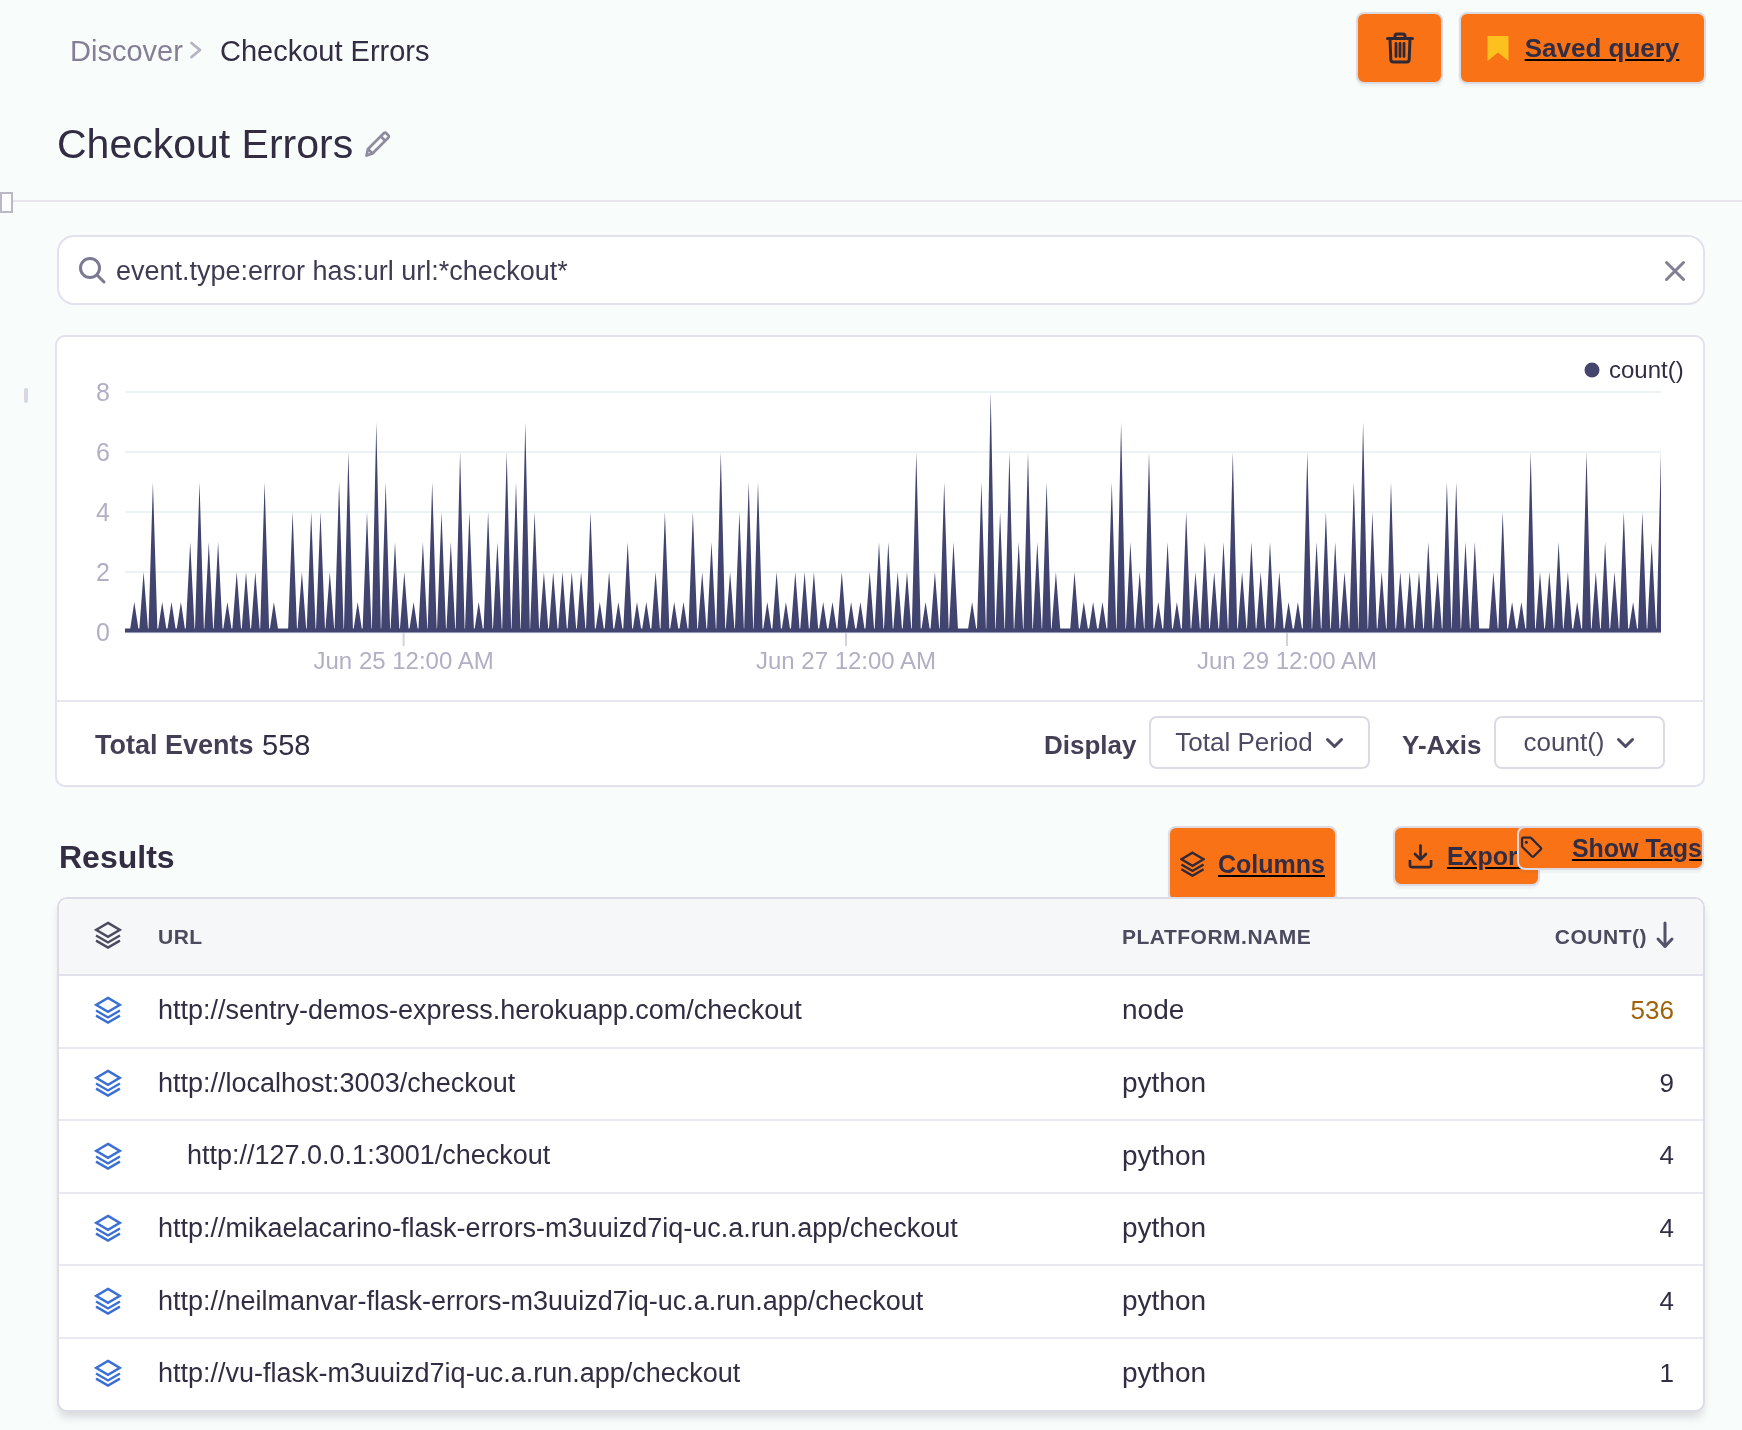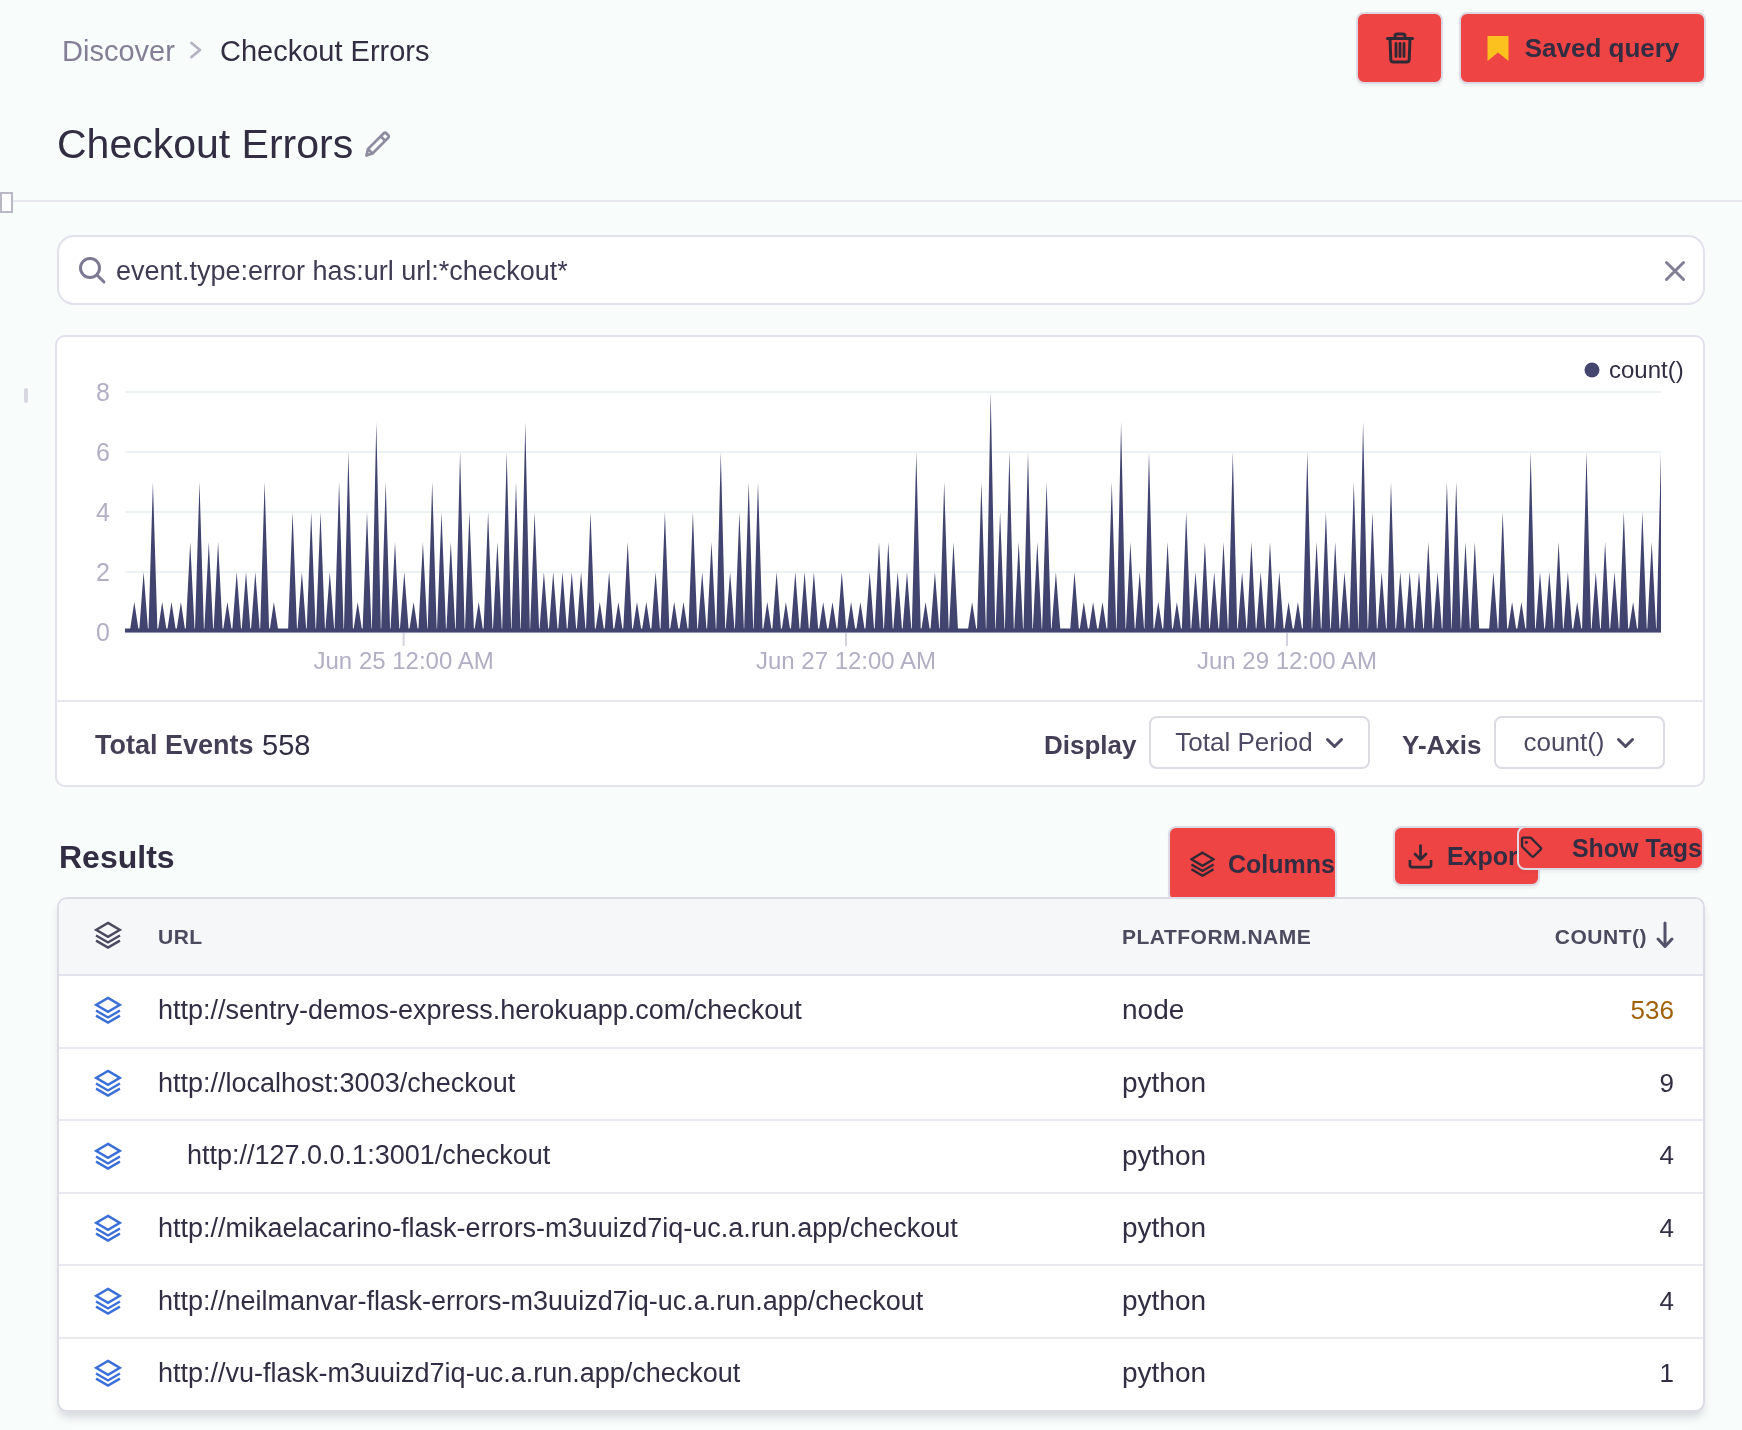--- a/index.html
+++ b/index.html
@@ -1,27 +1,27 @@
 <!DOCTYPE html>
 <html><head>
 <meta charset="utf-8">
 <style>
   html,body{margin:0;padding:0;}
   body{width:1742px;height:1430px;background:#f8fcfa;font-family:"Liberation Sans",sans-serif;position:relative;overflow:hidden;-webkit-font-smoothing:antialiased;}
   .abs{position:absolute;}
   .panel{position:absolute;background:#fff;border:2px solid #e2e1ec;border-radius:10px;box-sizing:border-box;}
-  .btn{position:absolute;background:#ef4444;border:2px solid #dcdbe4;border-radius:8px;box-sizing:border-box;display:flex;align-items:center;justify-content:center;white-space:nowrap;box-shadow:0 3px 2px rgba(70,60,100,0.05);}
+  .btn{position:absolute;background:#f97316;border:2px solid #dcdbe4;border-radius:8px;box-sizing:border-box;display:flex;align-items:center;justify-content:center;white-space:nowrap;box-shadow:0 3px 2px rgba(70,60,100,0.05);text-decoration:underline;}
   .btn .lbl{font-weight:bold;color:#322d42;font-size:25px;}
   .ddl{position:absolute;background:#fff;border:2px solid #dcdbe4;border-radius:8px;box-sizing:border-box;display:flex;align-items:center;justify-content:center;gap:12px;white-space:nowrap;}
   .hdrlbl{font-weight:bold;color:#4c4a5e;font-size:21px;letter-spacing:0.5px;}
 </style>
 </head>
 <body>
 
-<div class="abs" style="left:62px;top:35px;font-size:29px;color:#847f96;">Discover</div>
+<div class="abs" style="left:70px;top:35px;font-size:29px;color:#847f96;">Discover</div>
 <svg class="abs" style="left:187px;top:40px;" width="18" height="20" viewBox="0 0 18 20">
     <path d="M4.5 3 L13 10 L4.5 17" fill="none" stroke="#b5b2c4" stroke-width="2.8" stroke-linecap="round" stroke-linejoin="round"></path>
   </svg>
 <div class="abs" style="left:220px;top:35px;font-size:29px;color:#322d42;">Checkout Errors</div>
 
 <div class="btn" style="left:1356px;top:12px;width:87px;height:72px;">
   <svg width="30" height="34" viewBox="0 0 30 34">
     <g fill="none" stroke="#2f2936" stroke-width="3">
       <path d="M2.5 7.5 H27.5" stroke-linecap="round"></path>
       <path d="M10 7 V5 Q10 3 12 3 H18 Q20 3 20 5 V7"></path>
@@ -117,21 +117,21 @@
 <div class="abs" style="left:1402px;top:730px;font-size:26px;font-weight:bold;color:#453f56;">Y-Axis</div>
 <div class="ddl" style="left:1494px;top:716px;width:171px;height:53px;">
   <span style="font-size:26px;color:#4f4a63;">count()</span>
   <svg width="19" height="12" viewBox="0 0 19 12">
       <path d="M2.5 2.5 L9.5 9.5 L16.5 2.5" fill="none" stroke="#4f4a63" stroke-width="3" stroke-linecap="round" stroke-linejoin="round"></path>
     </svg>
 </div>
 
 <div class="abs" style="left:59px;top:839px;font-size:32px;font-weight:bold;color:#322d42;">Results</div>
 
-<div class="btn" style="left:1168px;top:826px;width:169px;height:76px;gap:13px;justify-content:flex-end;">
+<div class="btn" style="left:1168px;top:826px;width:169px;height:76px;gap:13px;">
   <svg width="25" height="26" viewBox="0 0 28 30">
     <g fill="none" stroke="#2f2936" stroke-width="2.8" stroke-linejoin="miter">
       <path d="M14 2 L26.8 9.5 L14 17 L1.2 9.5 Z"></path>
       <path d="M1.2 15.5 L14 23 L26.8 15.5"></path>
       <path d="M1.2 21 L14 28.5 L26.8 21"></path>
     </g>
   </svg>
   <span class="lbl">Columns</span>
 </div>
 <div class="btn" style="left:1352px;top:826px;width:147px;height:60px;gap:13px;margin-left:41px;">

